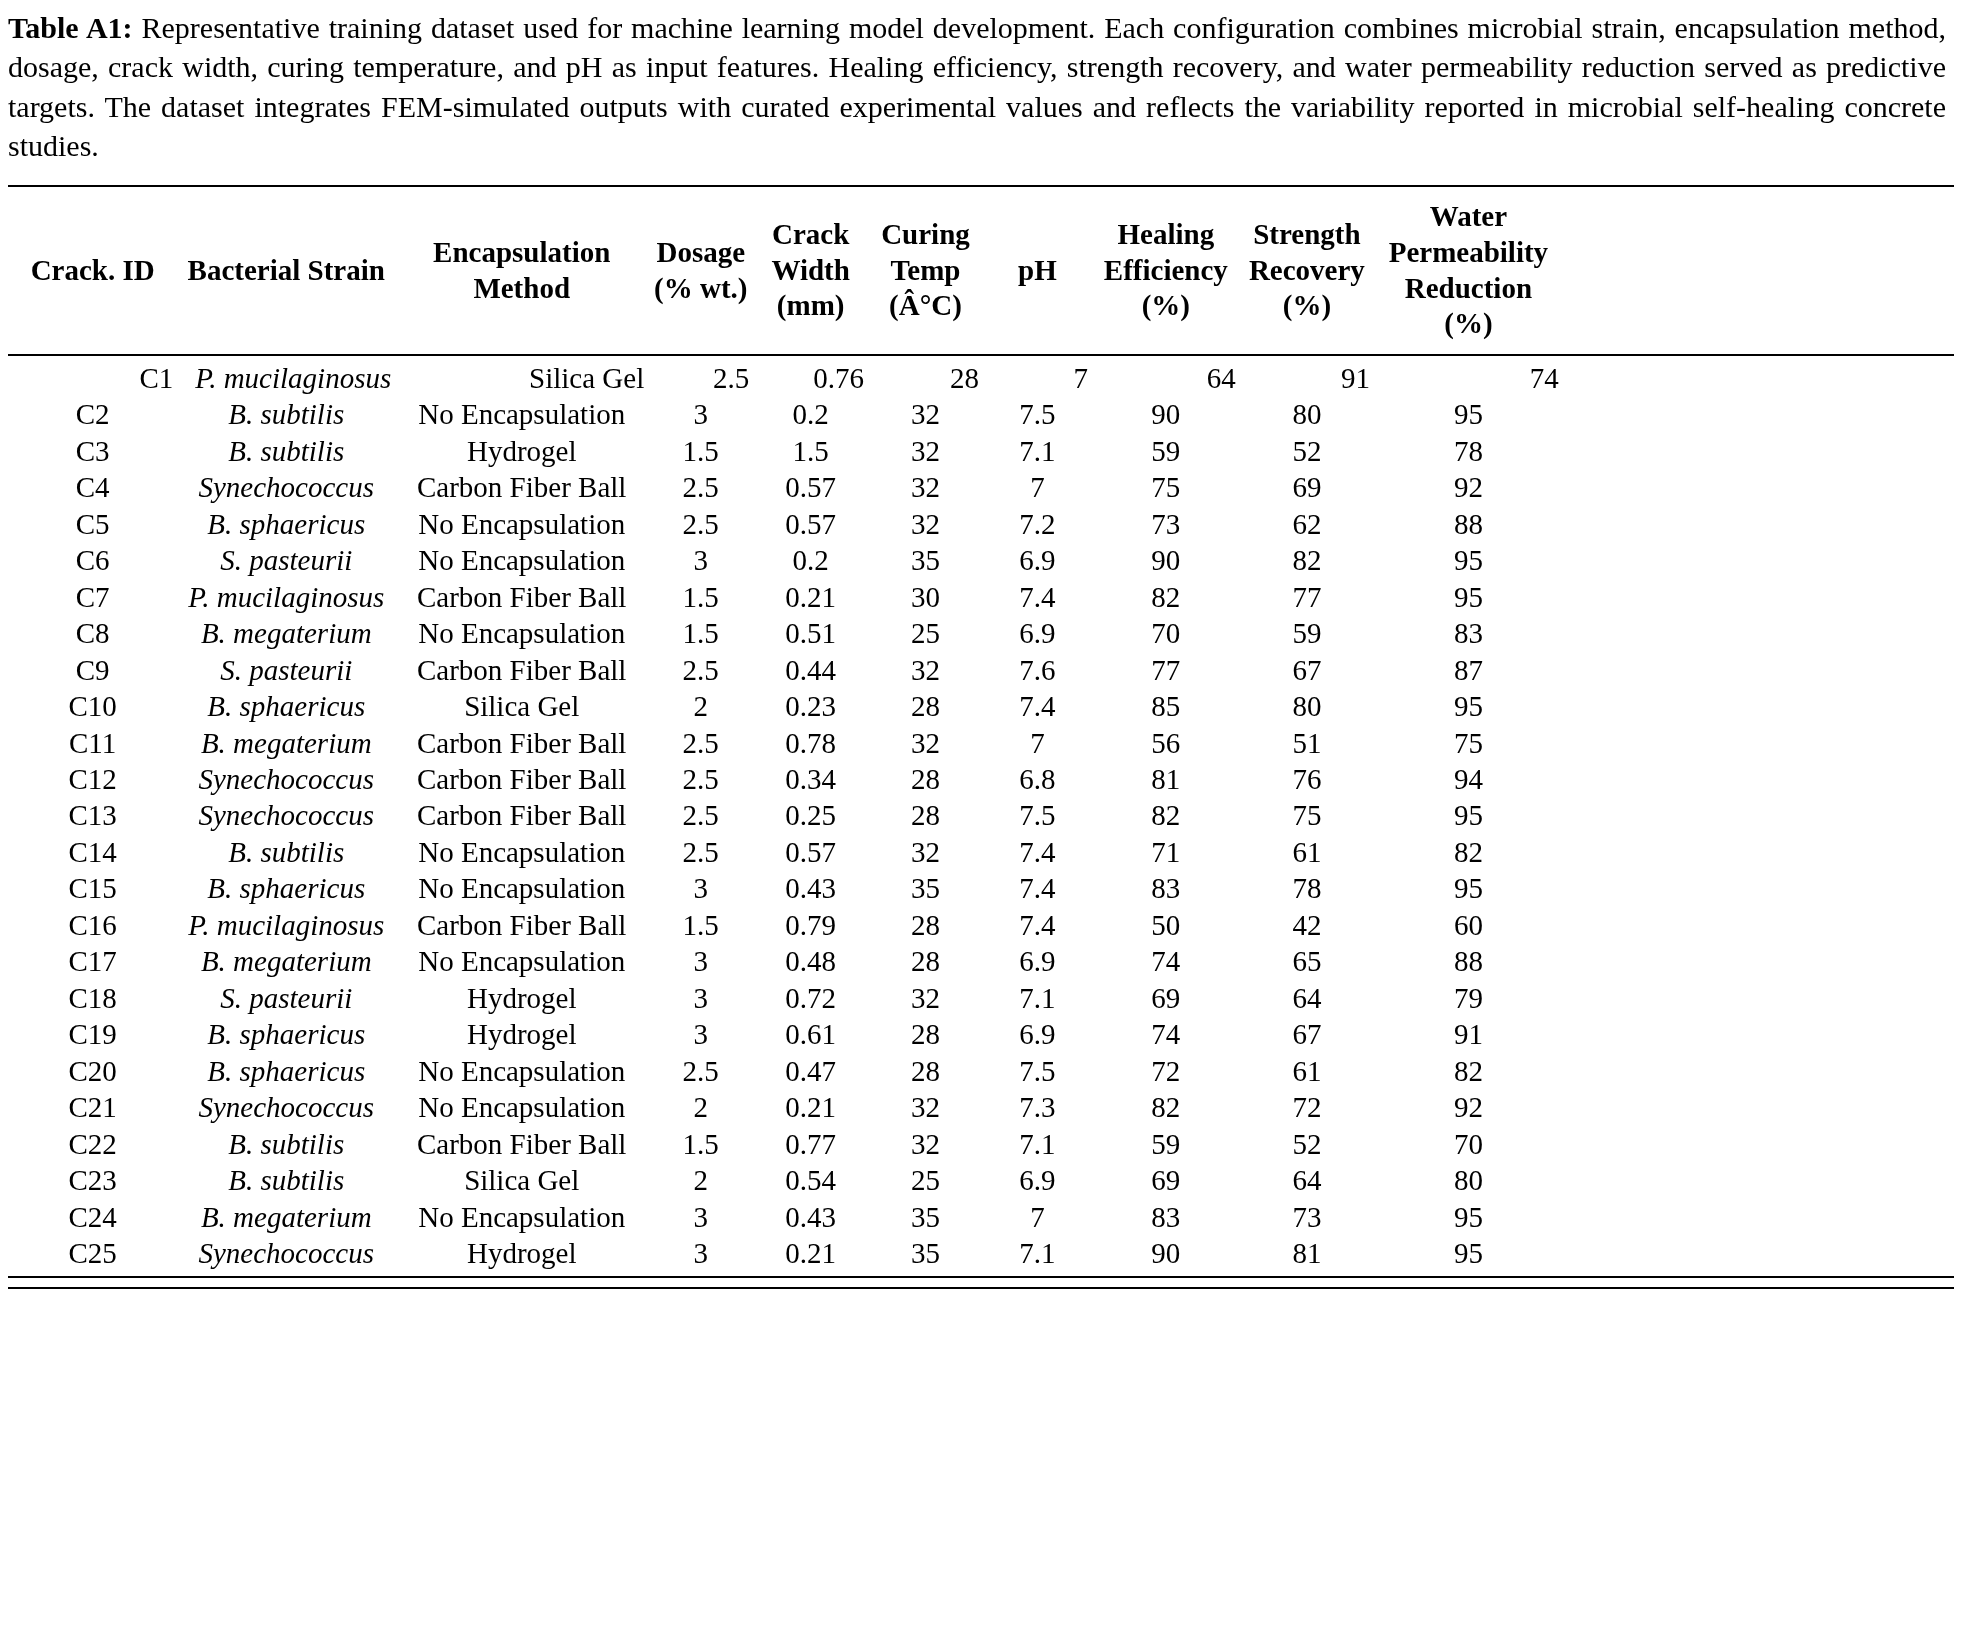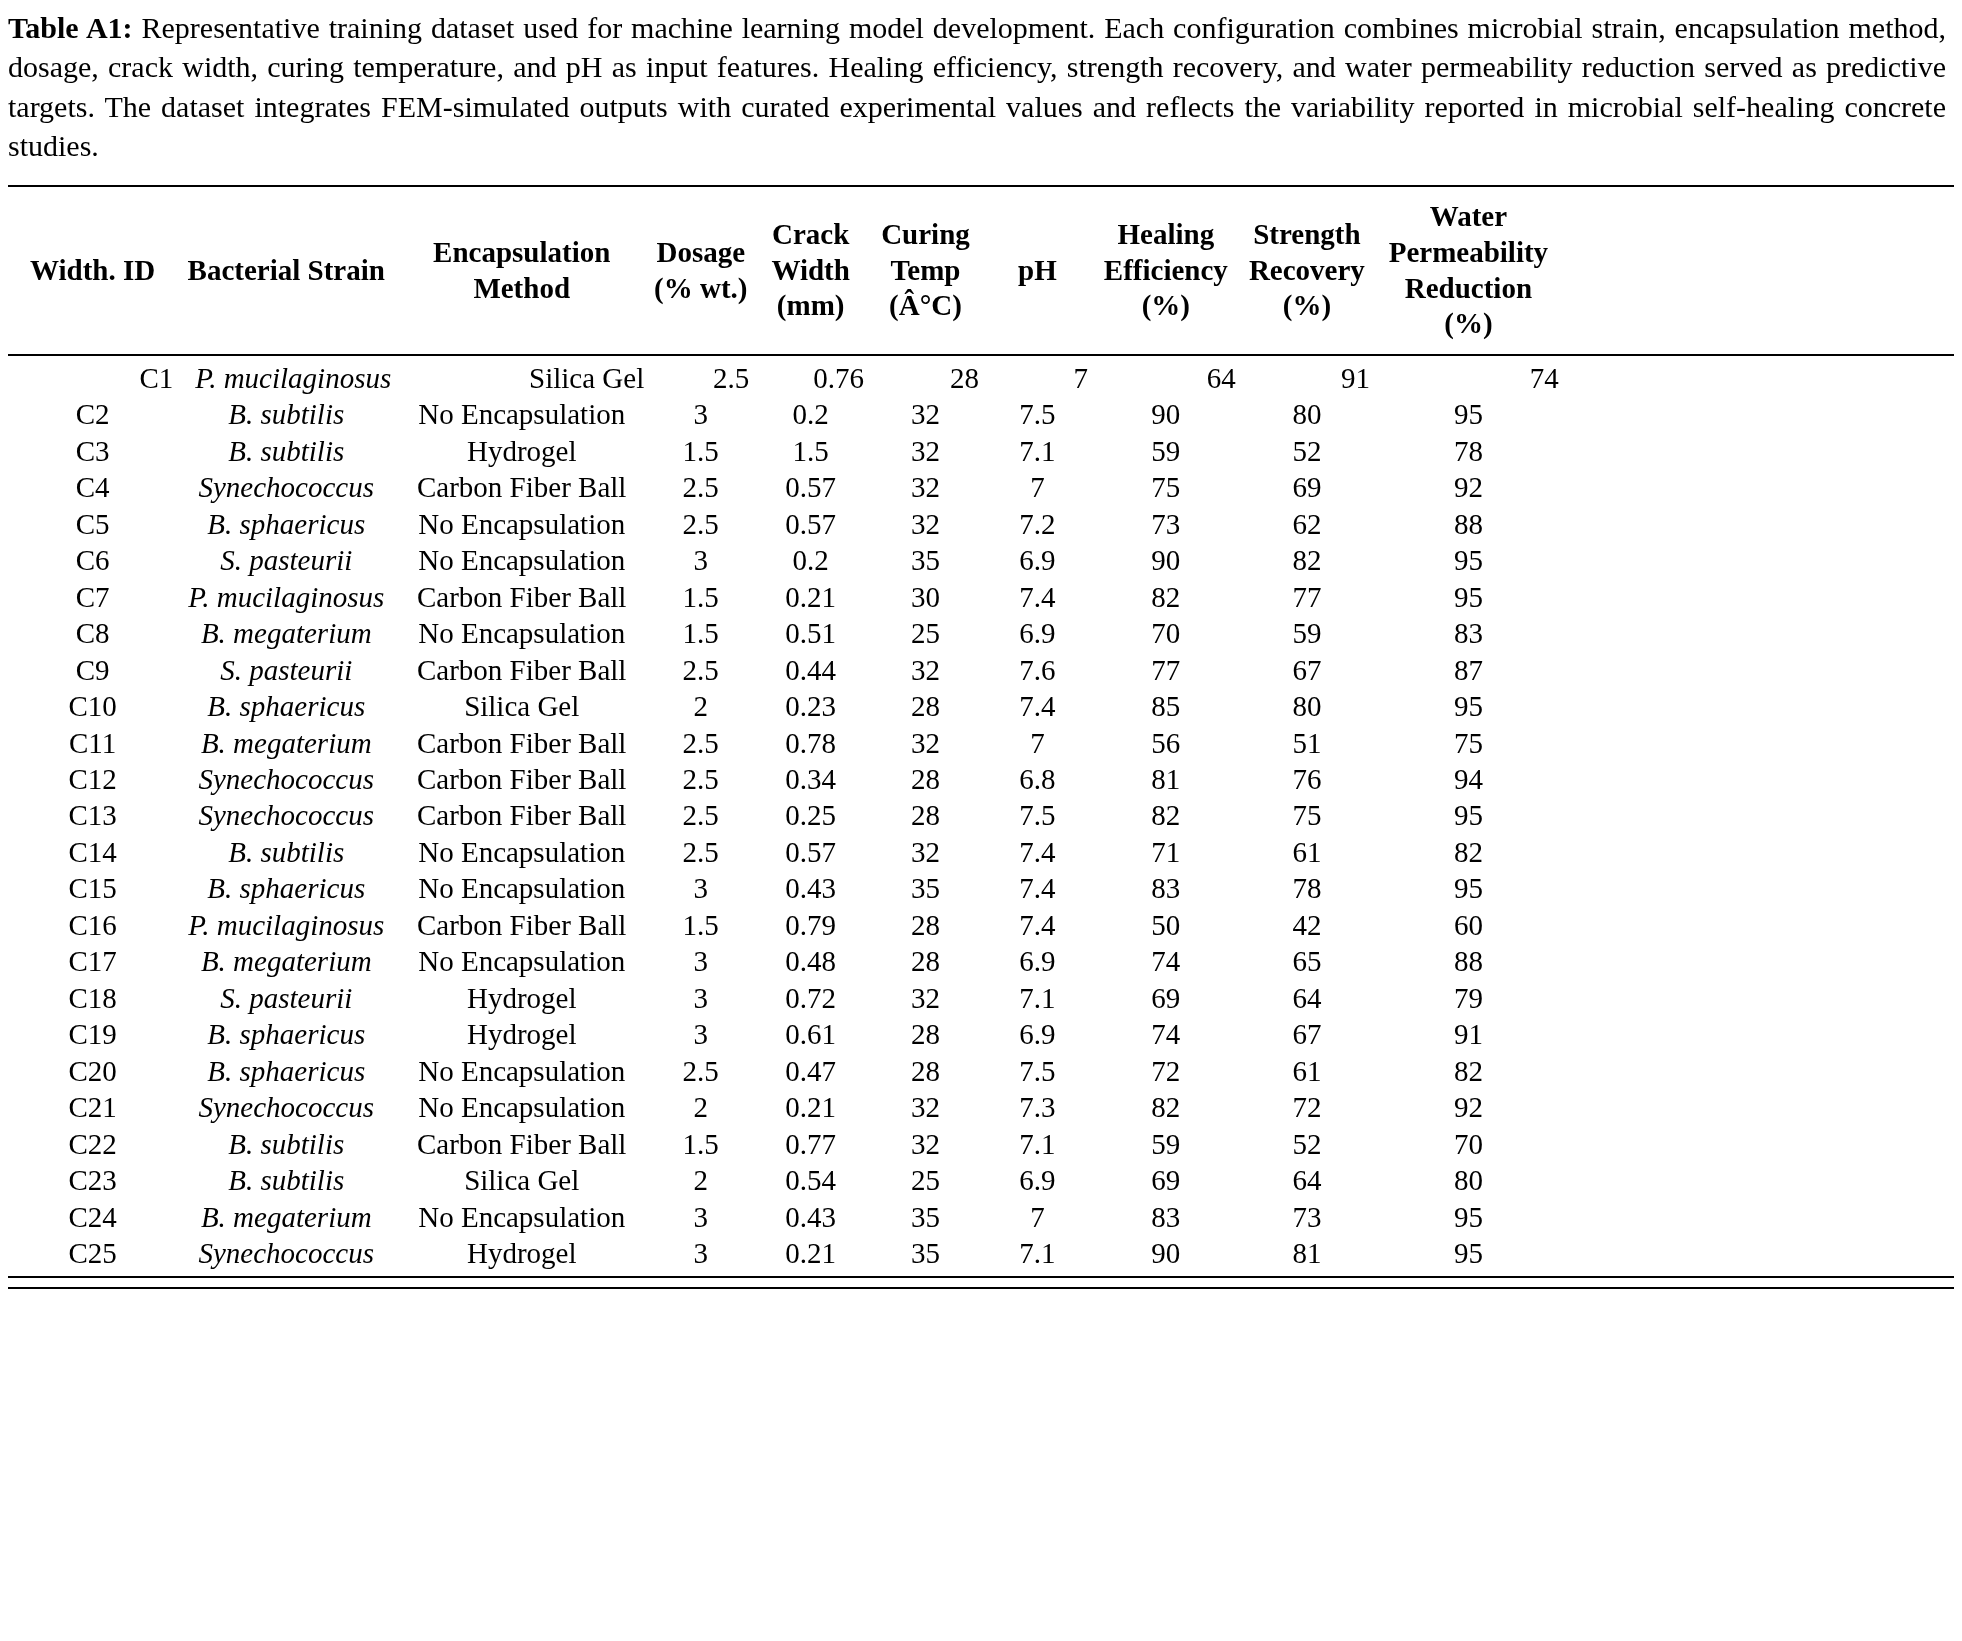--- a/index.html
+++ b/index.html
@@ -71,21 +71,21 @@
         <col style="width: 5.9%;">
         <col style="width: 5.9%;">
         <col style="width: 5.6%;">
         <col style="width: 7.6%;">
         <col style="width: 6.9%;">
         <col style="width: 9.7%;">
         <col style="width: 20.1%;">
       </colgroup>
     <thead>
       <tr id="head-row">
-          <th>Width. ID</th>
+          <th>Crack. ID</th>
           <th>Bacterial Strain</th>
           <th>Encapsulation
 Method</th>
           <th>Dosage
 (% wt.)</th>
           <th>Crack
 Width
 (mm)</th>
           <th>Curing
 Temp

